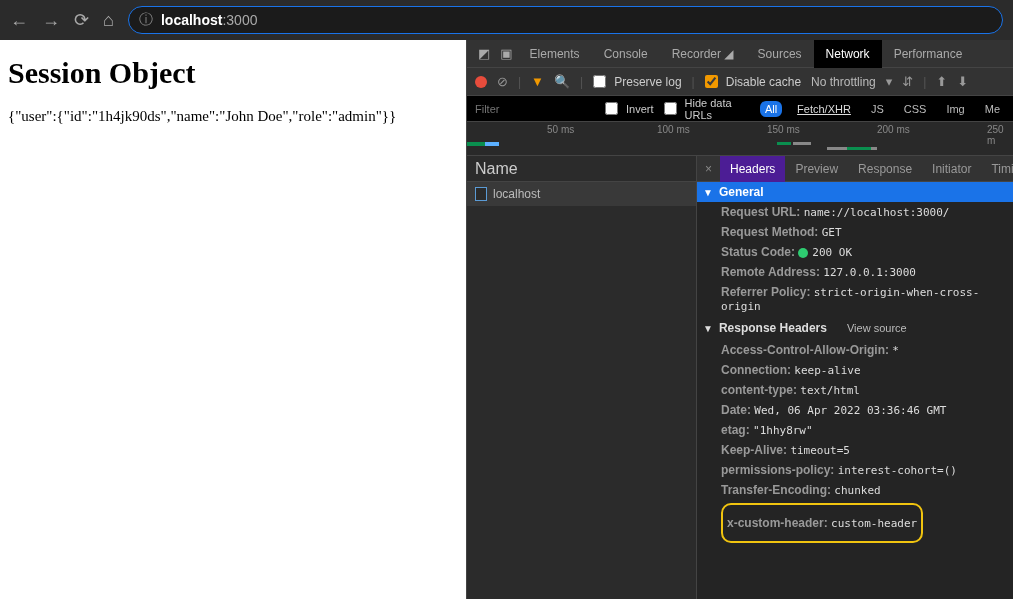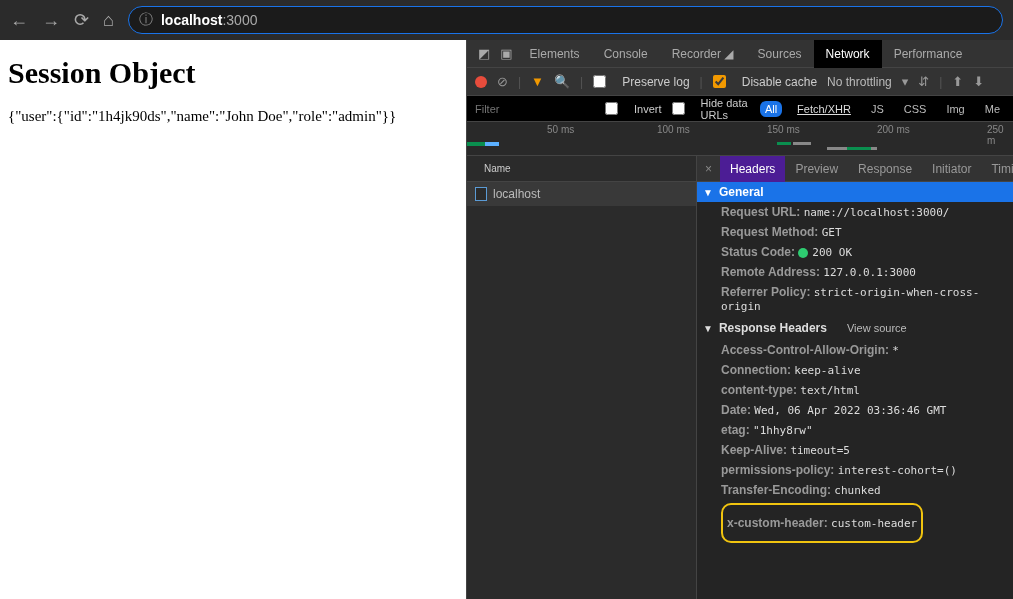--- a/index.html
+++ b/index.html
@@ -16,38 +16,38 @@
 .page .json{font-family:"Times New Roman",serif;font-size:15px}
 .devtools{flex:1;background:#242424;color:#bbb;font-size:12px;display:flex;flex-direction:column;overflow:hidden;border-left:1px solid #444}
 .dt-tabs{height:28px;background:#333;display:flex;align-items:center;border-bottom:1px solid #444;padding-left:6px;gap:0}
 .dt-icon{color:#aaa;padding:0 5px;font-size:13px}
 .dt-tab{padding:0 12px;height:28px;display:flex;align-items:center;color:#aaa;cursor:pointer;font-size:12px}
 .dt-tab.active{background:#000;color:#fff}
 .dt-toolbar{height:28px;background:#333;display:flex;align-items:center;padding:0 8px;gap:10px;border-bottom:1px solid #444;font-size:12px}
 .rec-dot{width:12px;height:12px;border-radius:50%;background:#e74c3c}
 .tb-icon{color:#999;font-size:13px}
 .tb-icon.orange{color:#f29900}
-.tb-cb{display:flex;align-items:center;gap:16px;color:#ccc}
+.tb-cb{display:flex;align-items:center;gap:8px;color:#ccc}
 .tb-cb input{accent-color:#f29900}
 .dt-filter{height:26px;background:#000000;display:flex;align-items:center;padding:0 8px;gap:10px;border-bottom:1px solid #444;font-size:11px;color:#888}
 .filter-in{background:transparent;border:none;color:#888;font-size:11px;width:120px;outline:none}
 .pill{padding:2px 5px;cursor:pointer;color:#bbb}
 .pill.active{background:#1a73e8;color:#fff;border-radius:6px}
 .pill.underline{text-decoration:underline;color:#ddd}
 .timeline{height:34px;background:#292929;border-bottom:1px solid #444;position:relative;font-size:10px;color:#888}
 .tl-tick{position:absolute;top:2px}
 .tl-bar1{position:absolute;top:20px;left:0;width:18px;height:4px;background:#0a8f4f}
 .tl-bar1b{position:absolute;top:20px;left:18px;width:14px;height:4px;background:#5bb0ff}
 .tl-bar2{position:absolute;top:20px;left:310px;width:14px;height:3px;background:#0a8f4f}
 .tl-bar2b{position:absolute;top:20px;left:326px;width:18px;height:3px;background:#888}
 .tl-bar3{position:absolute;top:25px;left:360px;width:50px;height:3px;background:#888}
 .tl-bar3b{position:absolute;top:25px;left:380px;width:24px;height:3px;background:#0a8f4f}
 .dt-body{flex:1;display:flex;overflow:hidden}
 .req-list{flex:0 0 230px;background:#2b2b2b;border-right:1px solid #444}
-.req-header{height:26px;display:flex;align-items:center;padding:0 17px;color:#ccc;border-bottom:1px solid #444;font-size:10px}
+.req-header{height:26px;display:flex;align-items:center;padding:0 8px;color:#ccc;border-bottom:1px solid #444;font-size:16px}
 .req-row{height:24px;display:flex;align-items:center;padding:0 8px;gap:6px;font-size:12px;color:#bbb;background:#393939;cursor:pointer}
 .doc-icon{width:12px;height:14px;border:1px solid #5b9bd5;background:#2b2b2b}
 .req-detail{flex:1;background:#242424;overflow-y:auto;font-size:12px}
 .detail-tabs{height:26px;background:#333;display:flex;align-items:center;border-bottom:1px solid #444}
 .detail-tab{padding:0 10px;height:26px;display:flex;align-items:center;color:#999;cursor:pointer;font-size:12px}
 .detail-tab.active{background:#4c1d95;color:#fff}
 .close-x{padding:0 8px;color:#888;cursor:pointer}
 .sect{color:#ddd}
 .sect-title{background:#1a73e8;color:#fff;padding:3px 6px;font-weight:bold;font-size:12px;display:flex;align-items:center;gap:4px}
 .sect-title.plain{background:transparent;color:#ddd;padding:5px 6px}

